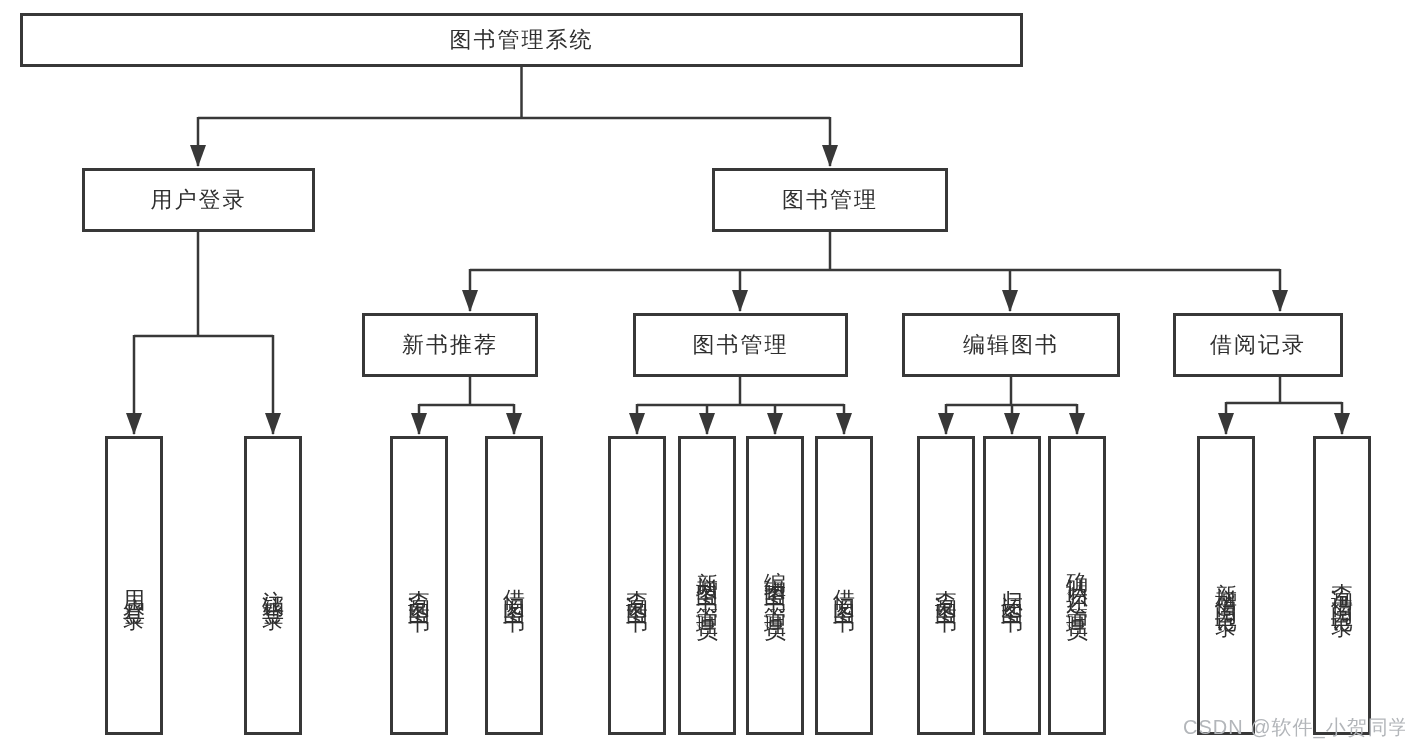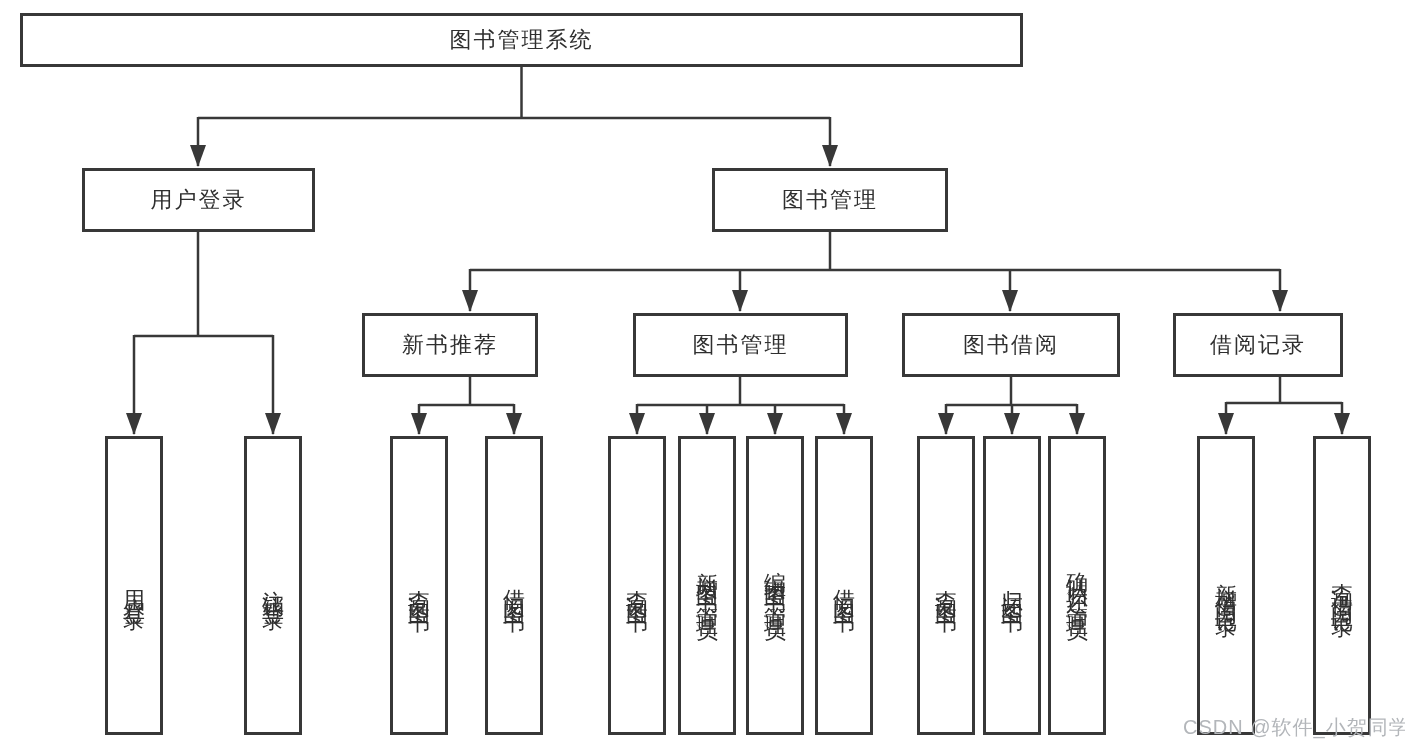--- a/index.html
+++ b/index.html
@@ -128,21 +128,21 @@
     <span class="lbl">图书管理</span>
   </div>
 
   <div class="node hbox" style="left:362px; top:313px; width:176px;">
     <span class="lbl">新书推荐</span>
   </div>
   <div class="node hbox" style="left:633px; top:313px; width:215px;">
     <span class="lbl">图书管理</span>
   </div>
   <div class="node hbox" style="left:902px; top:313px; width:218px;">
-    <span class="lbl">图书借阅</span>
+    <span class="lbl">编辑图书</span>
   </div>
   <div class="node hbox" style="left:1173px; top:313px; width:170px;">
     <span class="lbl">借阅记录</span>
   </div>
 
   <div class="node leaf" style="left:105px;">
     <span class="lbl">用户登录</span>
   </div>
   <div class="node leaf" style="left:244px;">
     <span class="lbl">注销登录</span>

